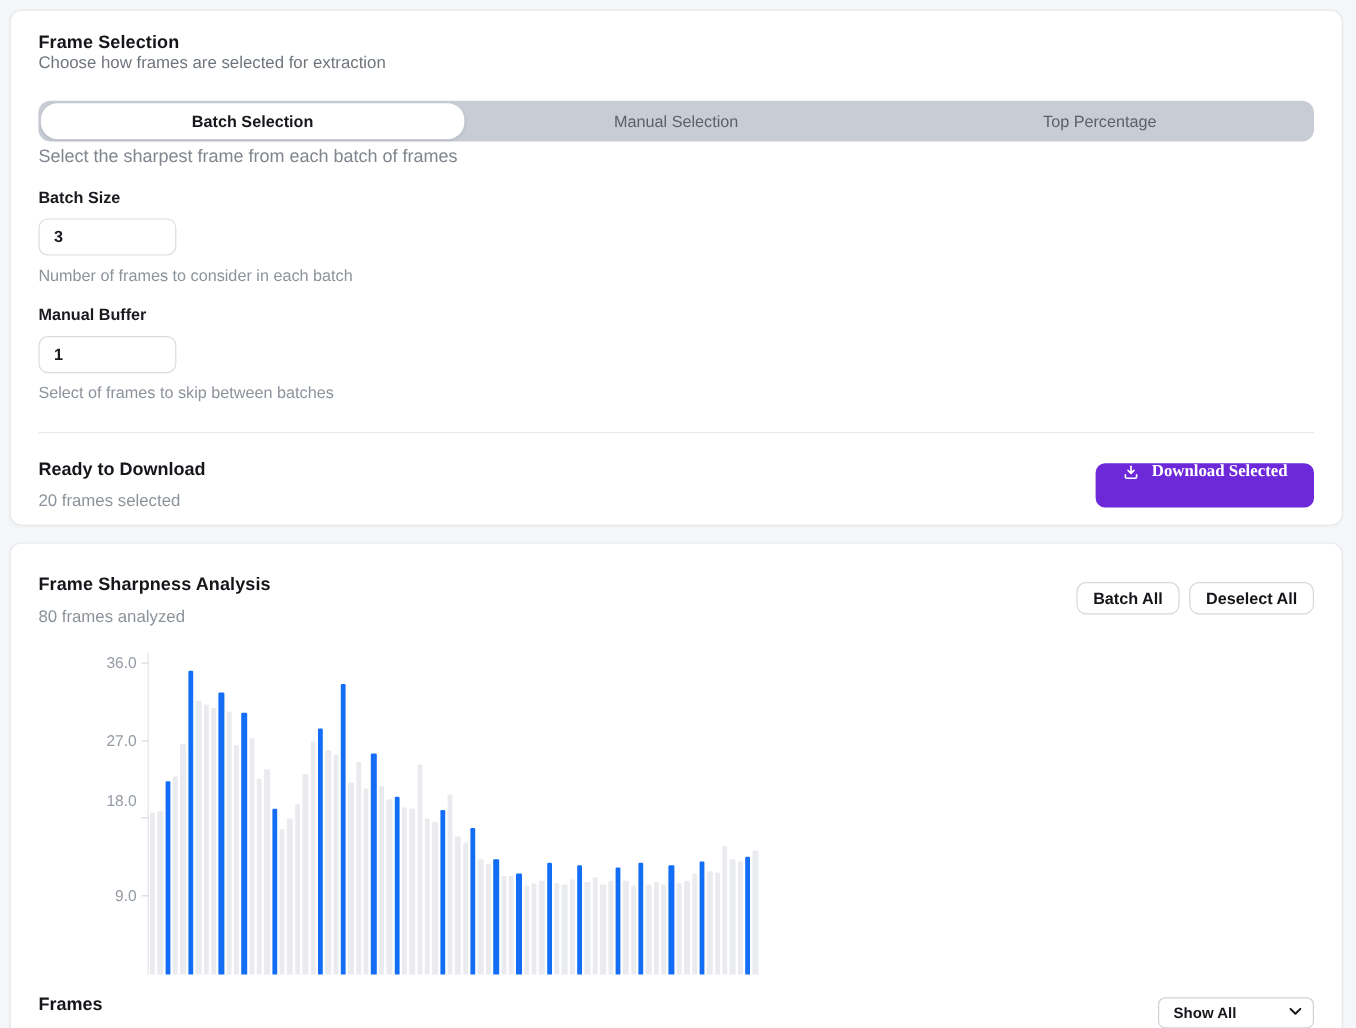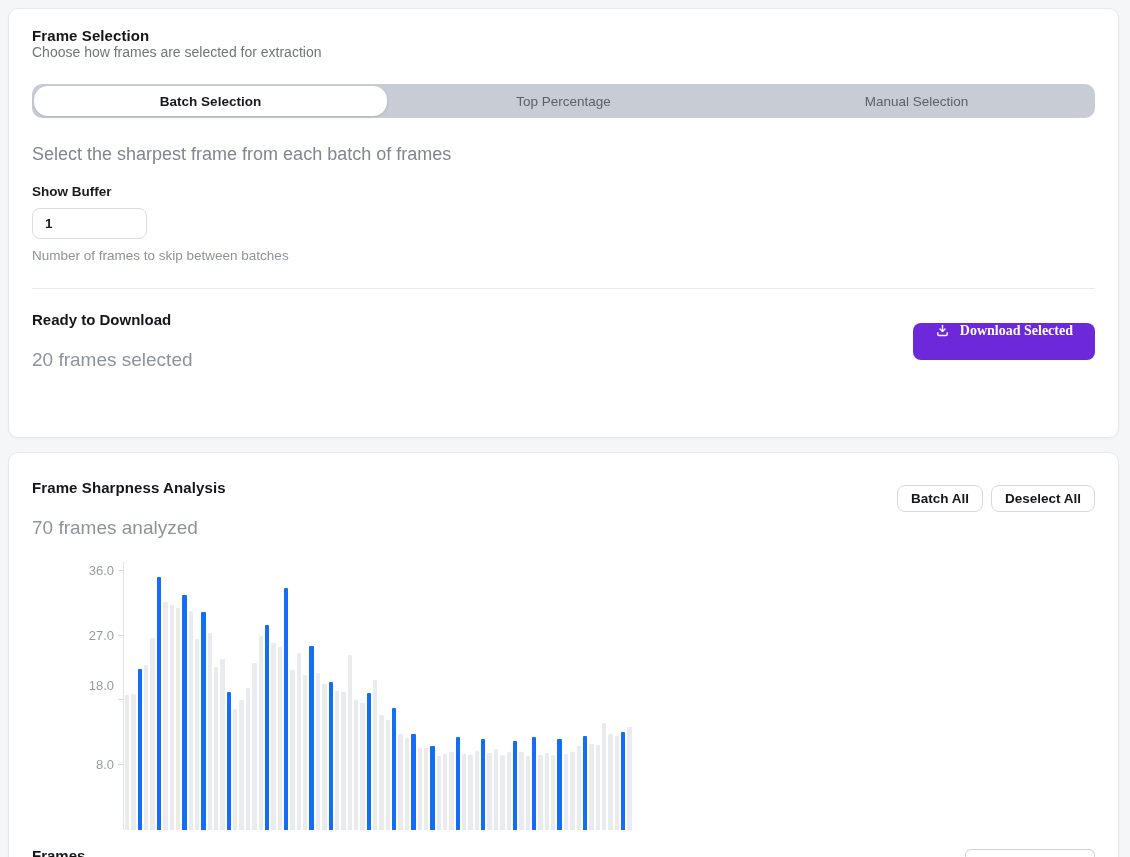--- a/index.html
+++ b/index.html
@@ -28,38 +28,38 @@
   }
   .tab {
     flex:1; display:flex; align-items:center; justify-content:center;
     font-size:13.5px; color:#5b616b; border:none; background:transparent;
     border-radius:14px; cursor:pointer; font-family:inherit;
   }
   .tab.active {
     background:#ffffff; color:#16181c; font-weight:700;
     box-shadow:0 1px 3px rgba(0,0,0,.12);
   }
-  .tab-desc { margin-top:26px; font-size:18px; color:#80868e; }
+  .tab-desc { margin-top:4px; font-size:15px; color:#80868e; }
 
   
   .field { margin-top:17px; }
   .field-label { font-size:13.5px; font-weight:700; color:#191b1f; }
   .field input {
     margin-top:8px; display:block; width:115px; height:31px;
     border:1px solid #d9dce1; border-radius:8px; padding:0 12px;
     font-size:13.5px; font-weight:600; color:#191b1f; font-family:inherit;
     outline:none; background:#fff;
   }
   .field-help { margin-top:9px; font-size:13.5px; color:#8d939b; }
 
   .divider { height:1px; background:#e8eaed; margin-top:25px; }
 
   .ready-row { display:flex; align-items:center; justify-content:space-between; margin-top:22px; }
   .ready-title { font-size:15px; font-weight:700; }
-  .ready-sub { font-size:19px; color:#8d939b; margin-top:21px; }
+  .ready-sub { font-size:14px; color:#8d939b; margin-top:9px; }
   .btn-dark {
     display:flex; align-items:flex-start; gap:10px;
     background:#6d28d9; color:#fff; border:none; border-radius:8px;
     height:37px; padding:0 22px; font-size:14px; font-weight:700;
     font-family:Liberation Serif, serif; cursor:pointer;
   }
 
   
   .analysis-head { display:flex; align-items:flex-start; justify-content:space-between; }
   .head-buttons { display:flex; gap:8px; margin-top:6px; }
@@ -99,31 +99,36 @@
 </style>
 </head>
 <body>
 
 <section class="card" id="card-selection">
   <h2 class="card-title">Frame Selection</h2>
   <p class="card-sub">Choose how frames are selected for extraction</p>
 
   <div class="tabbar">
     <button class="tab active">Batch Selection</button>
+    <button class="tab">Manual Selection</button>
     <button class="tab">Top Percentage</button>
-    <button class="tab">Manual Selection</button>
   </div>
 
   <p class="tab-desc">Select the sharpest frame from each batch of frames</p>
 
-
   <div class="field">
-    <label class="field-label">Show Buffer</label>
+    <label class="field-label">Batch Size</label>
+    <input type="text" value="3" style="">
+    <p class="field-help">Number of frames to consider in each batch</p>
+  </div>
+
+  <div class="field">
+    <label class="field-label">Manual Buffer</label>
     <input type="text" value="1" style="">
-    <p class="field-help">Number of frames to skip between batches</p>
+    <p class="field-help">Select of frames to skip between batches</p>
   </div>
 
   <div class="divider"></div>
 
   <div class="ready-row">
     <div>
       <div class="ready-title">Ready to Download</div>
       <div class="ready-sub">20 frames selected</div>
     </div>
     <button class="btn-dark">
@@ -136,32 +141,32 @@
       </span>
       <span>Download Selected</span>
     </button>
   </div>
 </section>
 
 <section class="card" id="card-analysis">
   <div class="analysis-head">
     <div>
       <h2 class="card-title">Frame Sharpness Analysis</h2>
-      <p class="ready-sub">70 frames analyzed</p>
+      <p class="ready-sub">80 frames analyzed</p>
     </div>
     <div class="head-buttons">
       <button class="btn-outline">Batch All</button>
       <button class="btn-outline">Deselect All</button>
     </div>
   </div>
 
   <div class="chart">
     <div class="y-axis-line"></div>
     <div id="y-labels">
-        <div class="y-label" style="bottom: 57.8px;">8.0</div>
+        <div class="y-label" style="bottom: 57.8px;">9.0</div>
         <div class="y-tick" style="bottom: 64.8px;"></div>
         <div class="y-label" style="bottom: 137px;">18.0</div>
         <div class="y-tick" style="bottom: 129.6px;"></div>
         <div class="y-label" style="bottom: 187.4px;">27.0</div>
         <div class="y-tick" style="bottom: 194.4px;"></div>
         <div class="y-label" style="bottom: 252.2px;">36.0</div>
         <div class="y-tick" style="bottom: 259.2px;"></div>
       </div>
     <div class="bars" id="chart-bars">
         <div class="bar" style="height: 135.36px;"></div>

